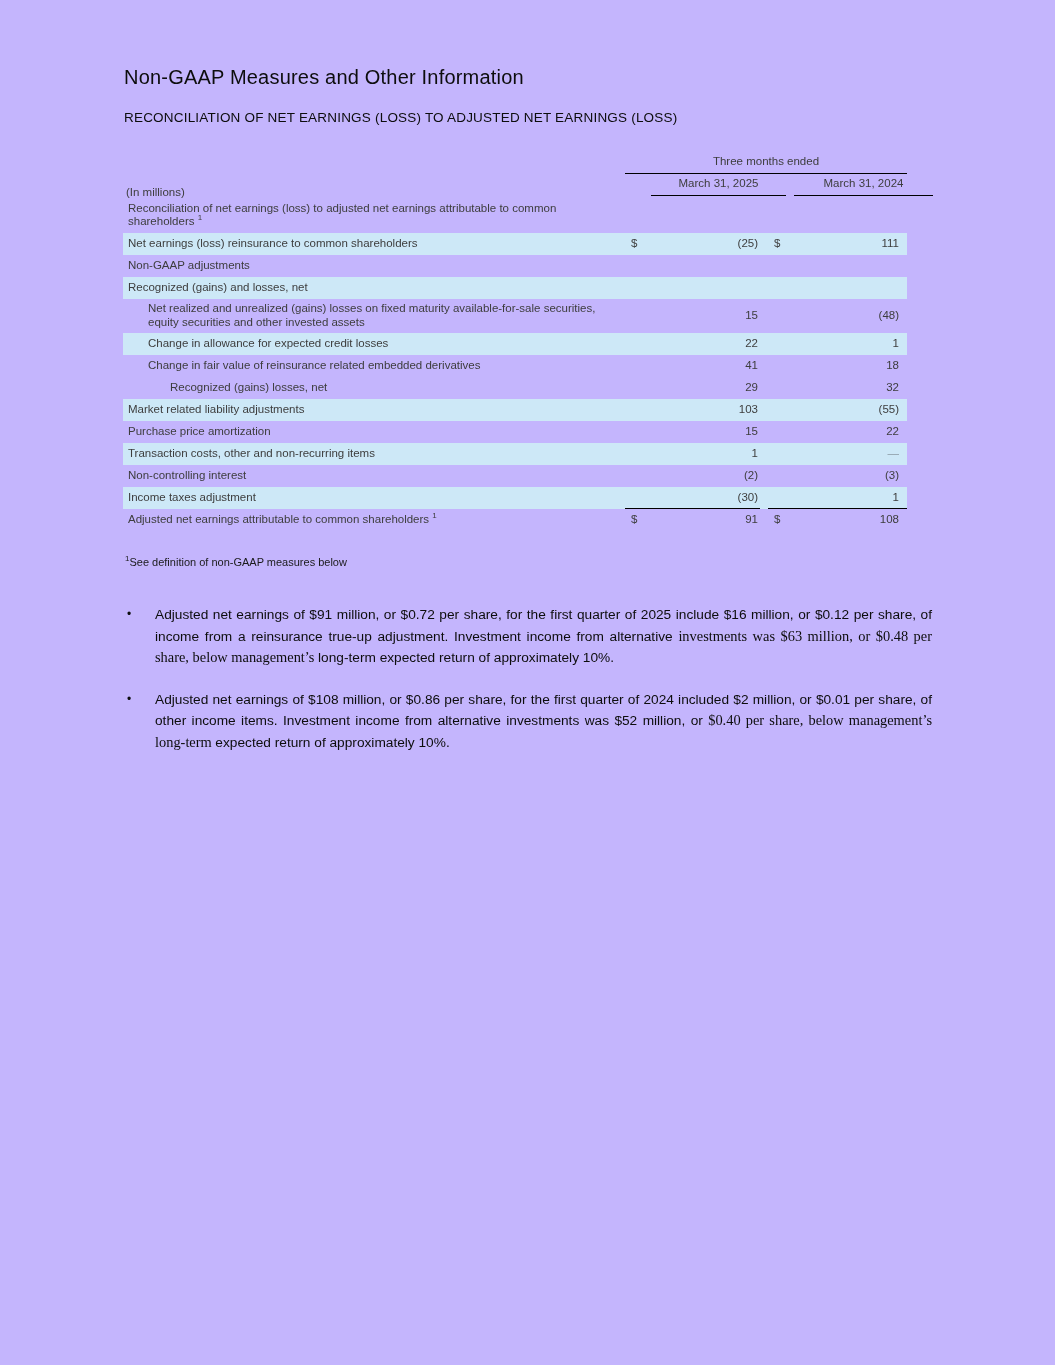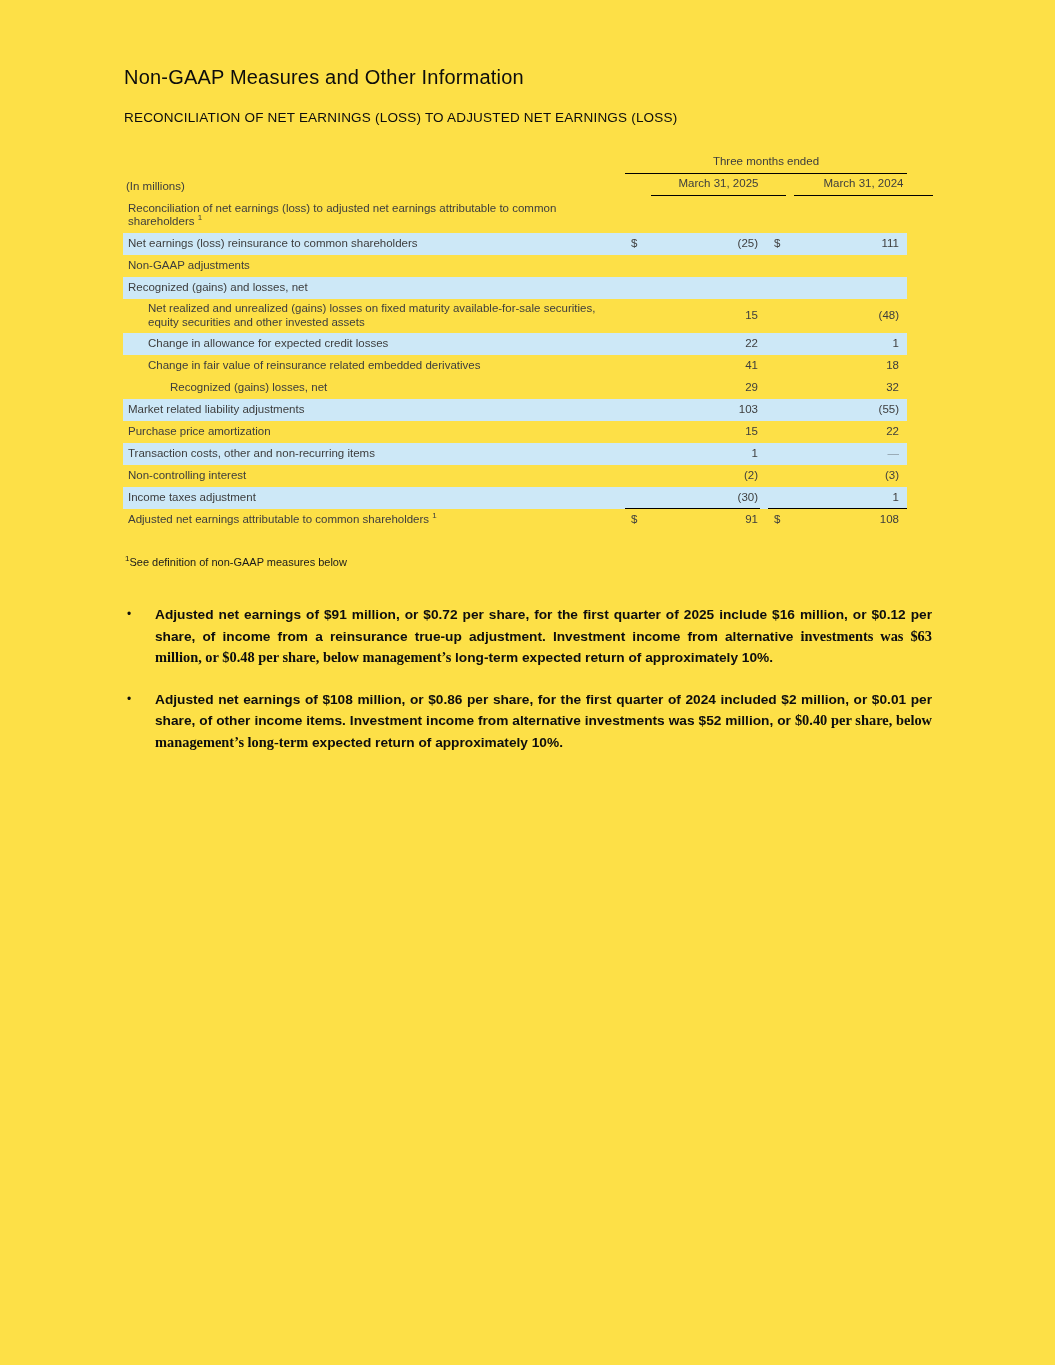--- a/index.html
+++ b/index.html
@@ -1,40 +1,40 @@
 <!DOCTYPE html>
 <html style="--hl: #cde8f7;"><head>
 <meta charset="utf-8">
 <style>
   * { margin:0; padding:0; box-sizing:border-box; }
   html,body { background:#ffffff; }
   .page {
     position:relative;
     width:1055px; height:1365px;
-    background:#fde047;
+    background:#c4b5fd;
     font-family:"Liberation Sans", sans-serif;
     color:#000;
     overflow:hidden;
   }
   .title {
     position:absolute; left:124px; top:66px;
     font-size:20px; font-weight:400; color:#0d0d0d;
     letter-spacing:0.2px;
   }
   .subtitle {
     position:absolute; left:124px; top:110px;
     font-size:13.5px; font-weight:400; color:#0d0d0d;
     letter-spacing:0.2px;
   }
   
   .tbl {
     position:absolute; left:123px; top:152px; width:784px;
     font-size:11.5px; color:#3d3d3d; line-height:13.5px;
   }
-  .units { position:absolute; left:3px; top:28px; }
+  .units { position:absolute; left:3px; top:34px; }
   .period {
     position:absolute; left:502px; top:3px; width:282px;
     text-align:center; padding-bottom:4px;
     border-bottom:1.6px solid #000;
   }
   .colheads { position:absolute; left:528px; top:25px; width:282px; display:flex; }
   .colhead { text-align:center; padding-bottom:4px; border-bottom:1.6px solid #000; }
   .colhead.c1 { width:135px; }
   .colheads .sp { width:8px; }
   .colhead.c2 { width:139px; }
@@ -53,21 +53,21 @@
   .num.dash { color:#8a9aa5; }
   .row.rule .val { border-bottom:1.6px solid #000; }
   .footnote { position:absolute; left:2px; top:404px; font-size:11px; color:#1a1a1a; }
   .footnote sup { font-size:8px; vertical-align:super; line-height:0; }
   
   .bullets { position:absolute; left:124px; top:605px; width:808px; }
   .bullet { display:flex; margin-bottom:21px; }
   .bullet .marker { width:31px; padding-left:3px; font-size:12px; padding-top:2px; color:#0d0d0d; }
   .bullet .btext {
     flex:1; text-align:justify;
-    font-size:13.7px; line-height:20.5px; color:#0d0d0d;font-weight:bold;
+    font-size:13.7px; line-height:20.5px; color:#0d0d0d;
   }
   .seg-serif { font-family:"Liberation Serif", serif; font-size:14.4px; }
 </style>
 </head>
 <body>
 
 <div class="page">
 
   <div class="title">Non-GAAP Measures and Other Information</div>
   <div class="subtitle">RECONCILIATION OF NET EARNINGS (LOSS) TO ADJUSTED NET EARNINGS (LOSS)</div>

